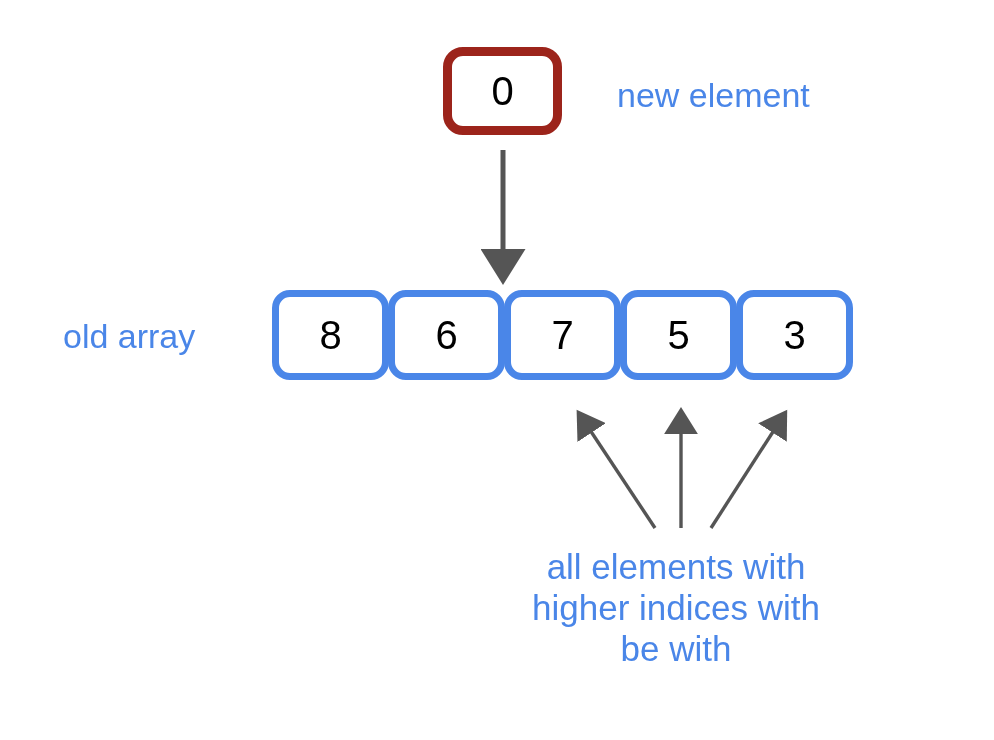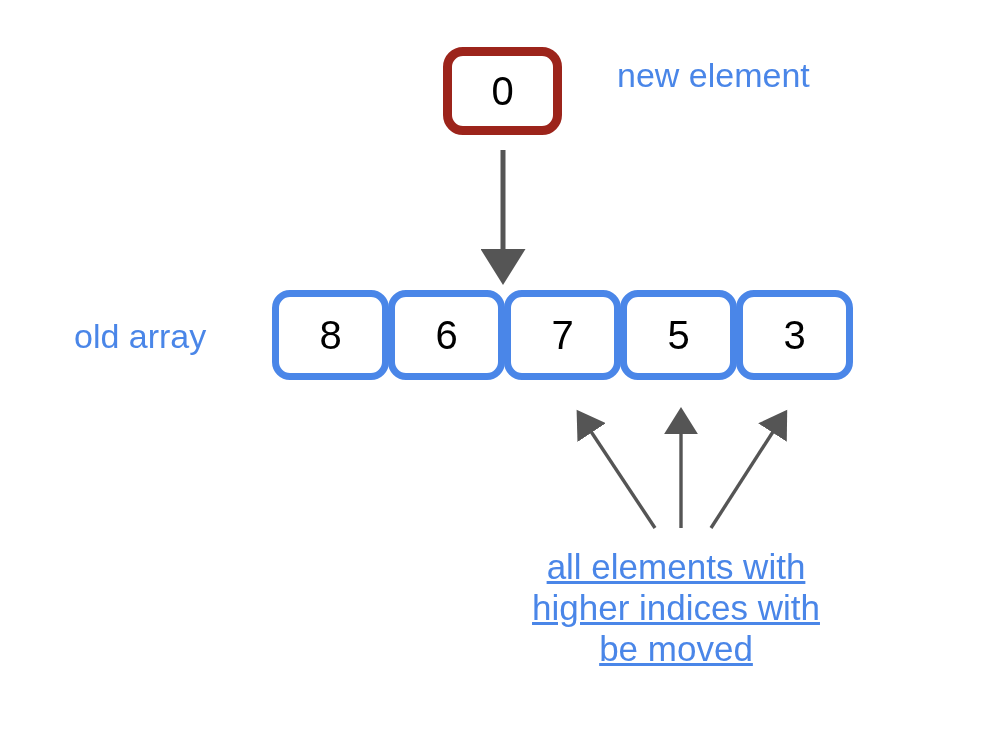--- a/index.html
+++ b/index.html
@@ -52,24 +52,24 @@
   .label-blue {
     position: absolute;
     color: #4a86e8;
     font-size: 34px;
     line-height: 1.12;
     white-space: nowrap;
     font-family: "Liberation Sans", sans-serif;
   }
   #new-element-label {
     left: 617px;
-    top: 56px;
+    top: 76px;
   }
   #old-array-label {
-    left: 74px;
+    left: 63px;
     top: 317px;
   }
 
   
   #array-row {
     position: absolute;
     left: 272px;
     top: 290px;
     height: 90px;
     display: flex;
@@ -100,21 +100,21 @@
     position: absolute;
     left: 476px;
     top: 546px;
     width: 400px;
     text-align: center;
     color: #4a86e8;
     font-size: 35px;
     line-height: 41px;
     font-family: "Liberation Sans", sans-serif;
   }
-  #moved-caption div { white-space: nowrap; text-decoration: underline; }
+  #moved-caption div { white-space: nowrap; }
 </style>
 </head>
 <body>
 
 <div id="canvas">
 
   <svg id="arrow-layer" viewBox="0 0 994 740" width="994" height="740" xmlns="http://www.w3.org/2000/svg">
     <defs>
       <marker id="head-down" markerWidth="9" markerHeight="9" refX="2.6" refY="4.5" orient="auto" markerUnits="strokeWidth">
         <path d="M0,0 L0,9 L7.2,4.5 z" fill="#555555"></path>
@@ -153,16 +153,16 @@
       <span class="array-cell-value">5</span>
     </div>
     <div class="array-cell">
       <span class="array-cell-value">3</span>
     </div>
   </div>
 
   <div id="moved-caption">
     <div>all elements with</div>
     <div>higher indices with</div>
-    <div>be moved</div>
+    <div>be with</div>
   </div>
 
 </div>
 
 </body></html>

